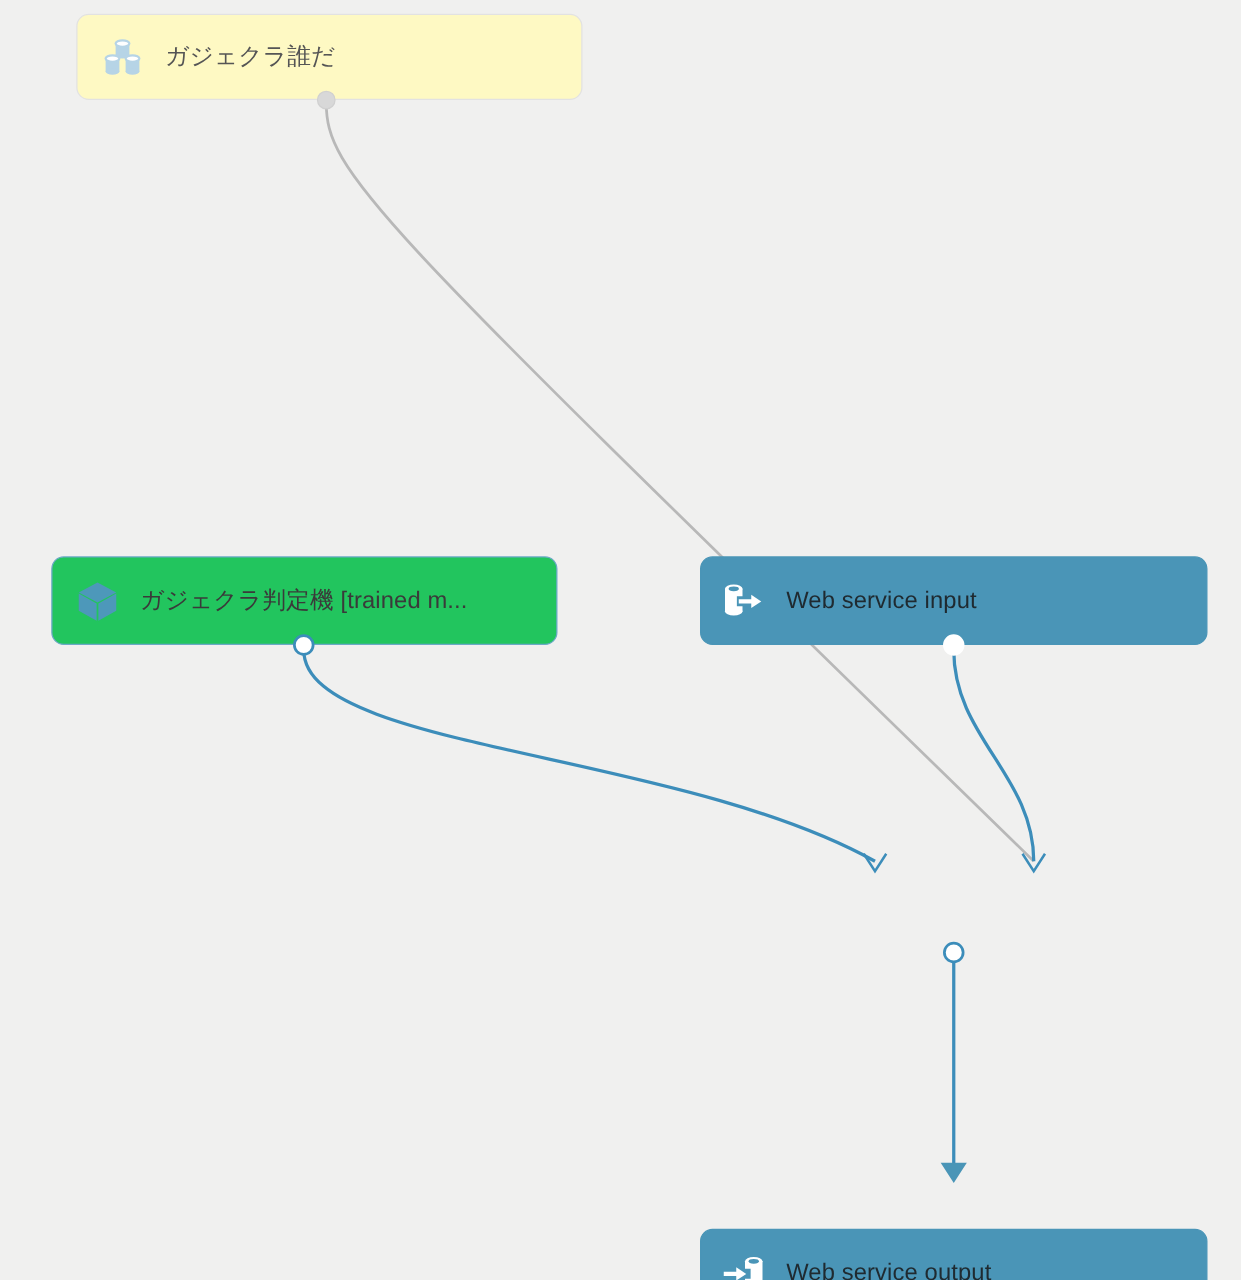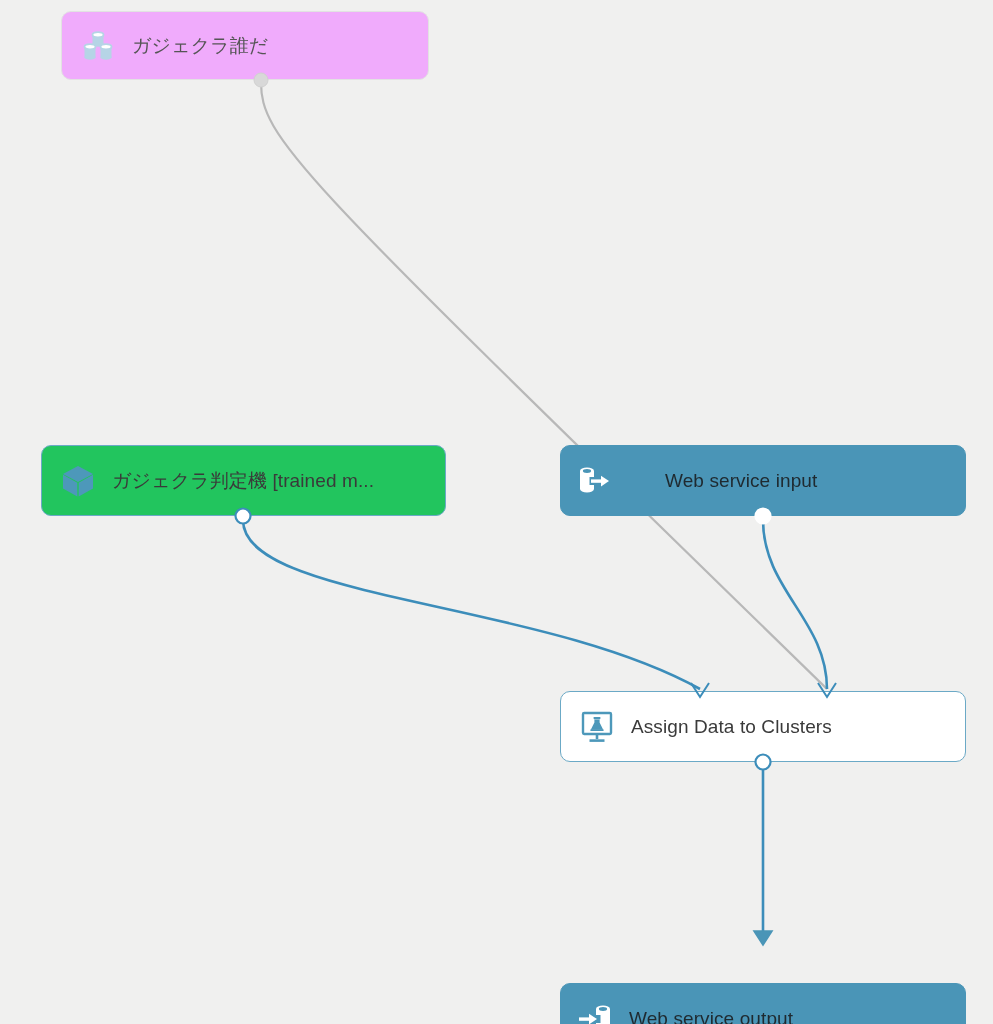--- a/index.html
+++ b/index.html
@@ -64,23 +64,23 @@
     line-height: 24px;
     letter-spacing: 0.1px;
     white-space: nowrap;
     overflow: hidden;
   }
 
   
   .node--dataset {
     left: 61px;
     top: 11px;
-    width: 368px;
+    width: 405px;
     height: 69px;
-    background: #f0abfc;
+    background: #fef9c3;
     border: 1px solid #e2e2e2;
   }
   .node--dataset .node-label { color: #555555; }
 
   
   .node--model {
     left: 41px;
     top: 445px;
     width: 405px;
     height: 71px;
@@ -101,21 +101,21 @@
   .node--module .node-label { color: #3a3a3a; }
 
   
   .node--endpoint {
     left: 560px;
     width: 406px;
     height: 71px;
     background: #4a95b7;
     border: 1px solid #4a95b7;
   }
-  .node--endpoint.is-input  { top: 445px; gap: 36px; }
+  .node--endpoint.is-input  { top: 445px; }
   .node--endpoint.is-output { top: 936px; margin-top: 47px; }
   .node--endpoint .node-label { color: #1f2a30; }
   .node--endpoint .node-icon { margin-left: 14px; }
 </style>
 </head>
 <body>
 
 <div id="canvas">
 
   <svg id="edges" width="993" height="1024" viewBox="0 0 993 1024">
@@ -178,40 +178,20 @@
           <path d="M13.5 13 L22 13 L22 21 L13.5 21 Z" fill="#4a95b7"></path>
 
           <rect x="15" y="15.4" width="12" height="3.4" fill="#ffffff"></rect>
           <path d="M25 11.8 L33 17.1 L25 22.4 Z" fill="#ffffff"></path>
         </g>
       </svg>
     </span>
     <span class="node-label">Web service input</span>
   </div>
 
-  <div class="node node--module">
-    <span class="node-icon">
-      <svg width="36" height="34" viewBox="0 0 36 34" aria-hidden="true">
-        <g fill="none" stroke="#4d98ba" stroke-width="2.4">
-
-          <rect x="4" y="3" width="28" height="21" rx="1.2"></rect>
-
-          <path d="M18 24 L18 29" stroke-width="2.6"></path>
-          <path d="M10.5 30.6 L25.5 30.6" stroke-width="2.6"></path>
-        </g>
-
-        <g fill="#4d98ba">
-          <rect x="14.6" y="7" width="6.8" height="2.2" rx="0.6"></rect>
-          <path d="M15.4 9.6 L20.6 9.6 L20.6 12.4 L24.2 19.8 L11.8 19.8 L15.4 12.4 Z"></path>
-          <rect x="11.4" y="19.2" width="13.2" height="1.9" rx="0.6"></rect>
-        </g>
-      </svg>
-    </span>
-    <span class="node-label">Assign Data to Clusters</span>
-  </div>
 
   <div class="node node--endpoint is-output">
     <span class="node-icon">
       <svg width="38" height="34" viewBox="0 0 38 34" aria-hidden="true">
         <g fill="#ffffff">
 
           <rect x="20" y="7" width="14" height="18" fill="#ffffff"></rect>
           <ellipse cx="27" cy="7" rx="7" ry="3.4" fill="#ffffff"></ellipse>
           <ellipse cx="27" cy="7" rx="4.1" ry="1.9" fill="#4a95b7"></ellipse>
           <ellipse cx="27" cy="25" rx="7" ry="3.4" fill="#ffffff"></ellipse>

